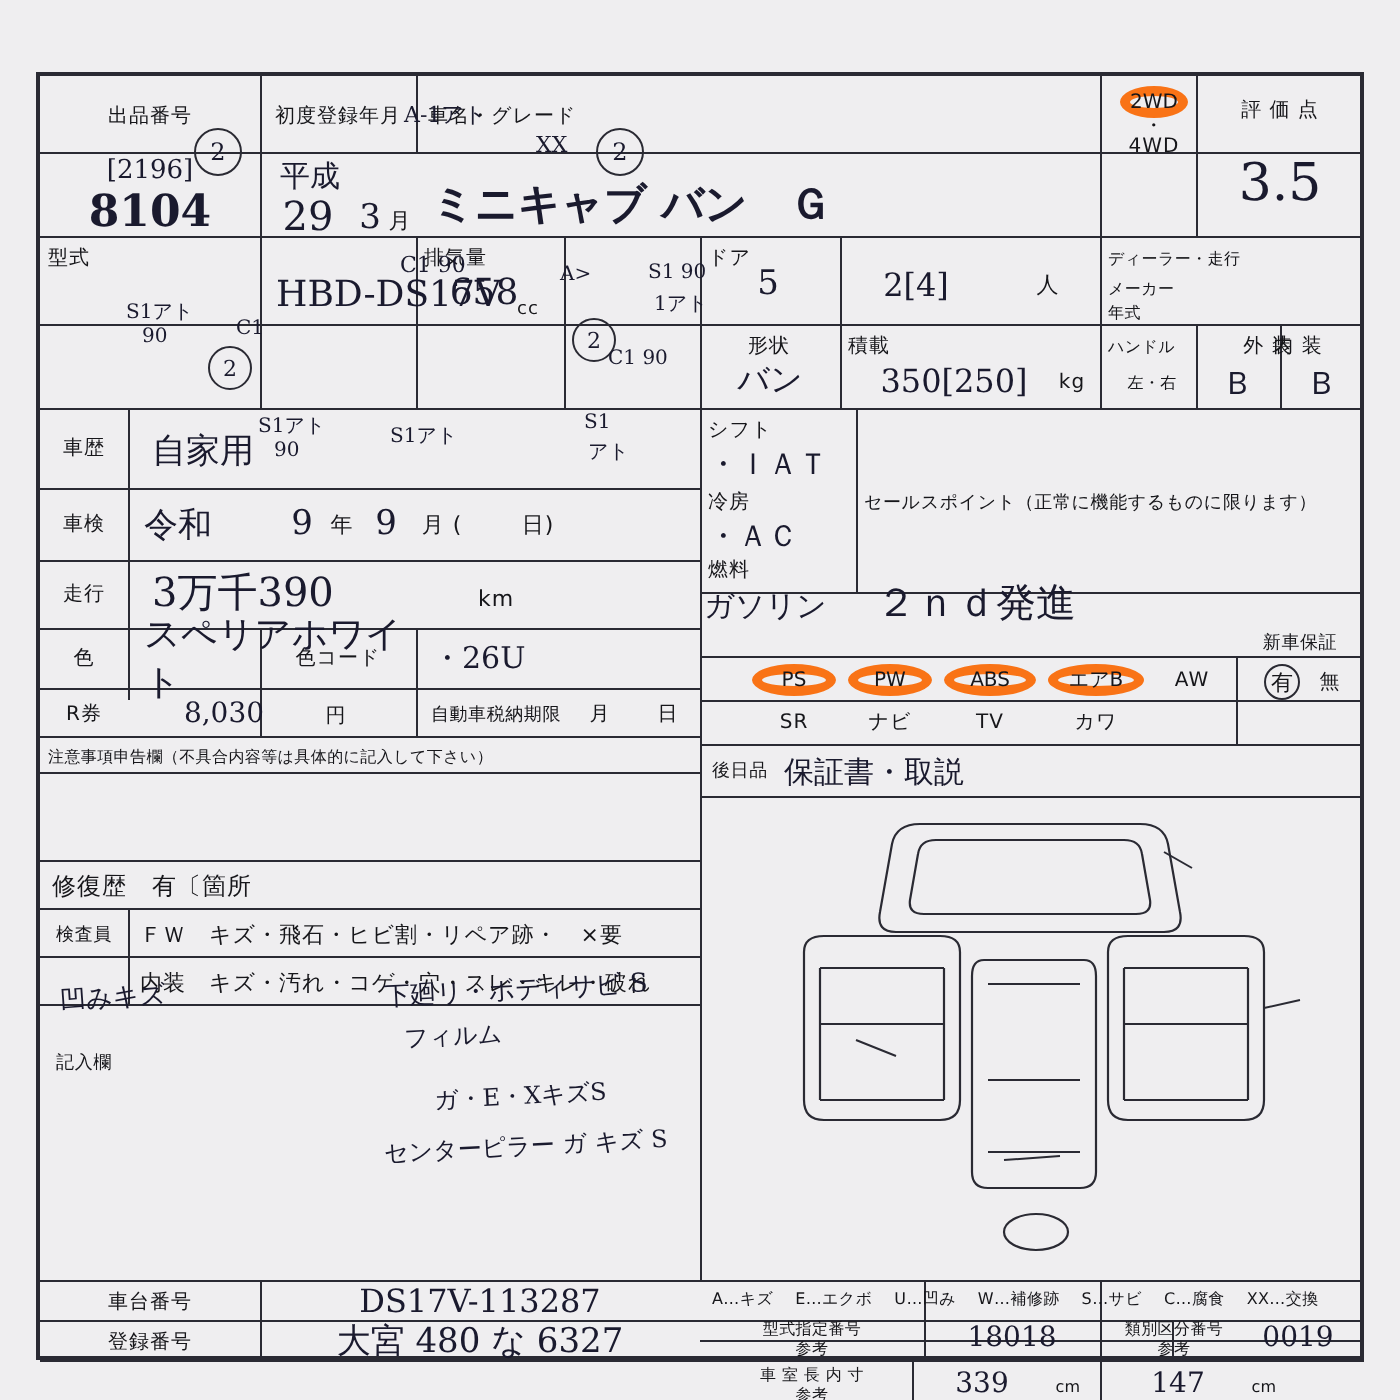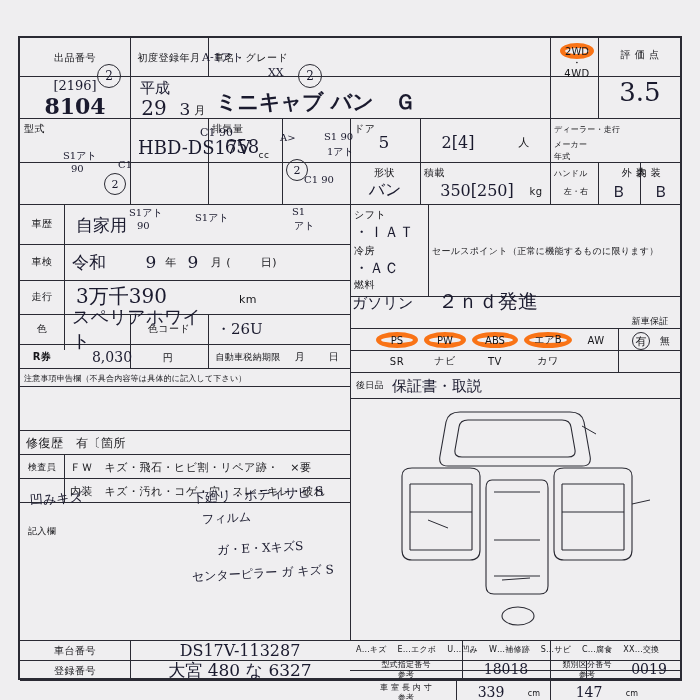--- a/index.html
+++ b/index.html
@@ -165,21 +165,21 @@
 
   <div class="cell ctr lbl" style="left:0;top:244px;width:44px;height:30px;">走行</div>
   <div class="cell lft hand" style="left:56px;top:242px;width:160px;height:32px;font-size:20px;">3万千390</div>
   <div class="cell ctr lbl" style="left:214px;top:250px;width:28px;height:22px;font-size:11px;">km</div>
 
   <div class="cell ctr lbl" style="left:0;top:278px;width:44px;height:26px;">色</div>
   <div class="cell lft hand" style="left:52px;top:278px;width:130px;height:26px;font-size:18px;">スペリアホワイト</div>
   <div class="cell ctr lbl" style="left:112px;top:278px;width:74px;height:26px;">色コード</div>
   <div class="cell lft hand" style="left:196px;top:278px;width:120px;height:26px;font-size:15px;">・26U</div>
 
-  <div class="cell ctr lbl" style="left:0;top:308px;width:44px;height:22px;font-weight:bold;">R券</div>
+  <div class="cell ctr lbl" style="left:0;top:308px;width:44px;height:22px;">R券</div>
   <div class="cell ctr hand" style="left:48px;top:308px;width:88px;height:22px;font-size:14px;">8,030</div>
   <div class="cell ctr lbl" style="left:136px;top:310px;width:24px;height:20px;font-size:10px;">円</div>
   <div class="cell ctr lbl9" style="left:190px;top:308px;width:76px;height:22px;">自動車税納期限</div>
   <div class="cell ctr lbl" style="left:266px;top:308px;width:28px;height:22px;">月</div>
   <div class="cell ctr lbl" style="left:300px;top:308px;width:28px;height:22px;">日</div>
 
   <div class="cell lft lbl8" style="left:4px;top:332px;width:320px;height:16px;">注意事項申告欄（不具合内容等は具体的に記入して下さい）</div>
 
   <div class="cell lft lbl" style="left:6px;top:394px;width:300px;height:22px;font-size:12px;">修復歴　有〔箇所</div>
 

